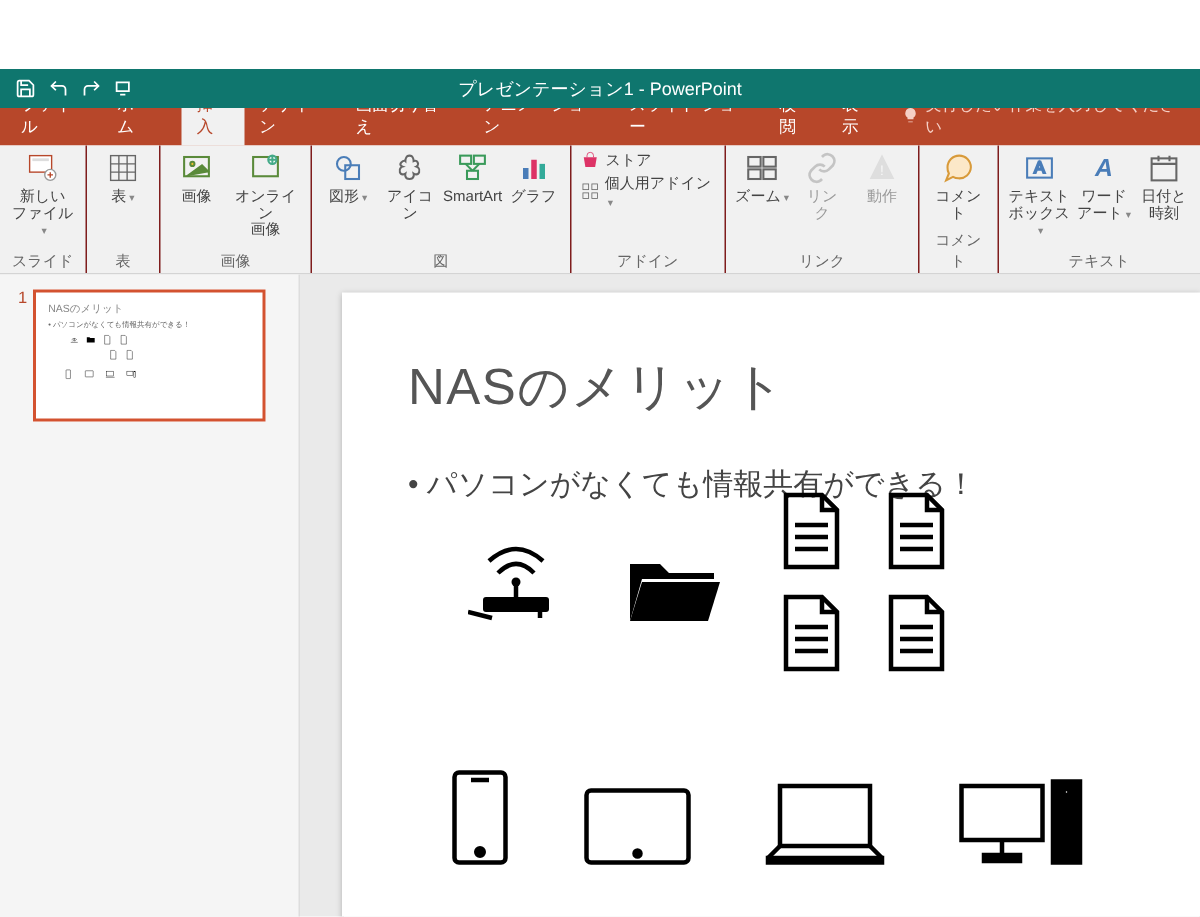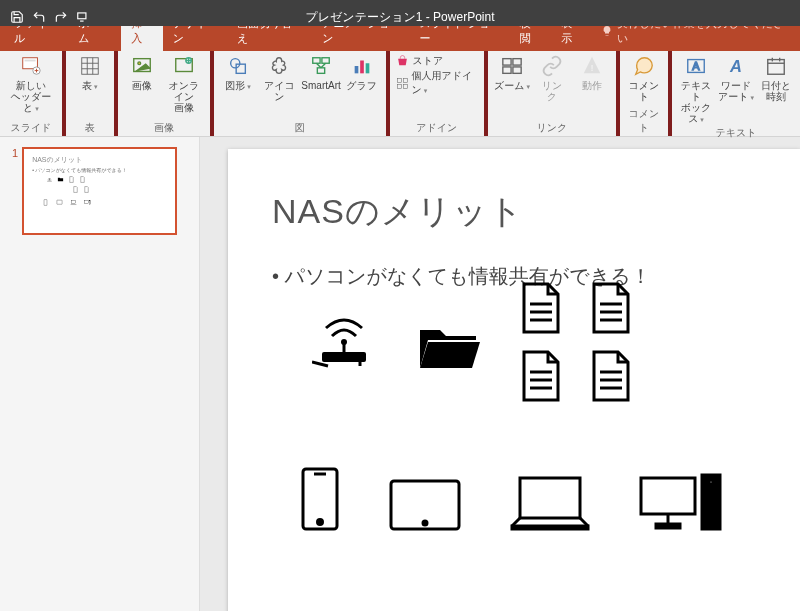--- a/index.html
+++ b/index.html
@@ -1,26 +1,26 @@
 <!DOCTYPE html>
 <html><head>
 <meta charset="utf-8">
 <style>
   * { box-sizing: border-box; margin: 0; padding: 0; }
   body { font-family: "Yu Gothic UI", "Meiryo", sans-serif; font-size: 11px; background: #fff; width: 800px; height: 611px; overflow: hidden; }
-  .titlebar { background: #404040; color: #fff; height: 26px; display: flex; align-items: flex-end; position: relative; }
+  .titlebar { background: #0f766e; color: #fff; height: 26px; display: flex; align-items: center; position: relative; margin-top: 46px; }
   .qat { display: flex; align-items: center; gap: 4px; padding-left: 8px; }
   .qat .qicon { width: 18px; height: 18px; display:flex; align-items:center; justify-content:center; }
   .title-center { position: absolute; left: 50%; transform: translateX(-50%); font-size: 12px; }
   .tabs { background: #B7472A; color: #fff; height: 25px; display: flex; align-items: flex-end; padding-left: 4px; gap: 0; font-size: 11px; }
   .tab { padding: 5px 10px; cursor: pointer; }
   .tab.active { background: #F1F1F1; color: #B7472A; }
   .tellme { display:flex; align-items:center; gap:4px; padding:5px 8px; color: #f5cfc5; font-size:11px;}
   .ribbon { background: #F1F1F1; border-bottom: 1px solid #d4d4d4; height: 86px; display: flex; }
-  .group { border-right: 4px solid #7f1d1d; padding: 3px 6px 1px 6px; display: flex; flex-direction: column; justify-content: space-between; }
+  .group { border-right: 1px solid #7f1d1d; padding: 3px 6px 1px 6px; display: flex; flex-direction: column; justify-content: space-between; }
   .group-label { text-align: center; font-size: 10px; color: #666; padding-top: 2px; }
   .group-body { display: flex; gap: 4px; align-items:flex-start;}
   .rbtn { display: flex; flex-direction: column; align-items: center; justify-content:flex-start; min-width: 36px; font-size: 10px; color: #444; cursor:pointer; text-align:center; line-height:1.1; }
   .rbtn .ricon { width: 24px; height: 24px; margin-bottom: 2px; display:flex; align-items:center; justify-content:center;}
   .rbtn-stack { display:flex; flex-direction:column; gap:1px; font-size:10px; color:#444;}
   .rbtn-stack .row { display:flex; align-items:center; gap:3px; cursor:pointer;}
   .rbtn-stack .row .ricon-sm{ width:14px;height:14px;display:flex;align-items:center;justify-content:center;}
   .workspace { display: flex; height: calc(611px - 26px - 25px - 86px); background: #eaeaea; }
   .thumbs { width: 200px; background: #f5f5f5; border-right: 1px solid #ddd; padding: 10px 12px; }
   .thumb-wrap { display:flex; gap:4px;}
@@ -100,21 +100,21 @@
       <div class="rbtn">
         <span class="ricon">
             <svg width="22" height="22" viewBox="0 0 24 24">
               <rect x="3" y="3" width="16" height="12" fill="#fff" stroke="#B7472A"></rect>
               <rect x="5" y="5" width="12" height="2" fill="#ddd"></rect>
               <circle cx="18" cy="17" r="4" fill="#fff" stroke="#999"></circle>
               <path d="M18 15v4M16 17h4" stroke="#B7472A"></path>
             </svg>
           </span>
         <span class="drop" style="white-space:pre-line;">新しい
-ヘッダーと</span>
+ファイル</span>
       </div>
     </div>
     <div class="group-label">スライド</div>
   </div>
 
   <div class="group">
     <div class="group-body">
       <div class="rbtn">
         <span class="ricon">
             <svg width="22" height="22" viewBox="0 0 24 24" fill="none" stroke="#666">

